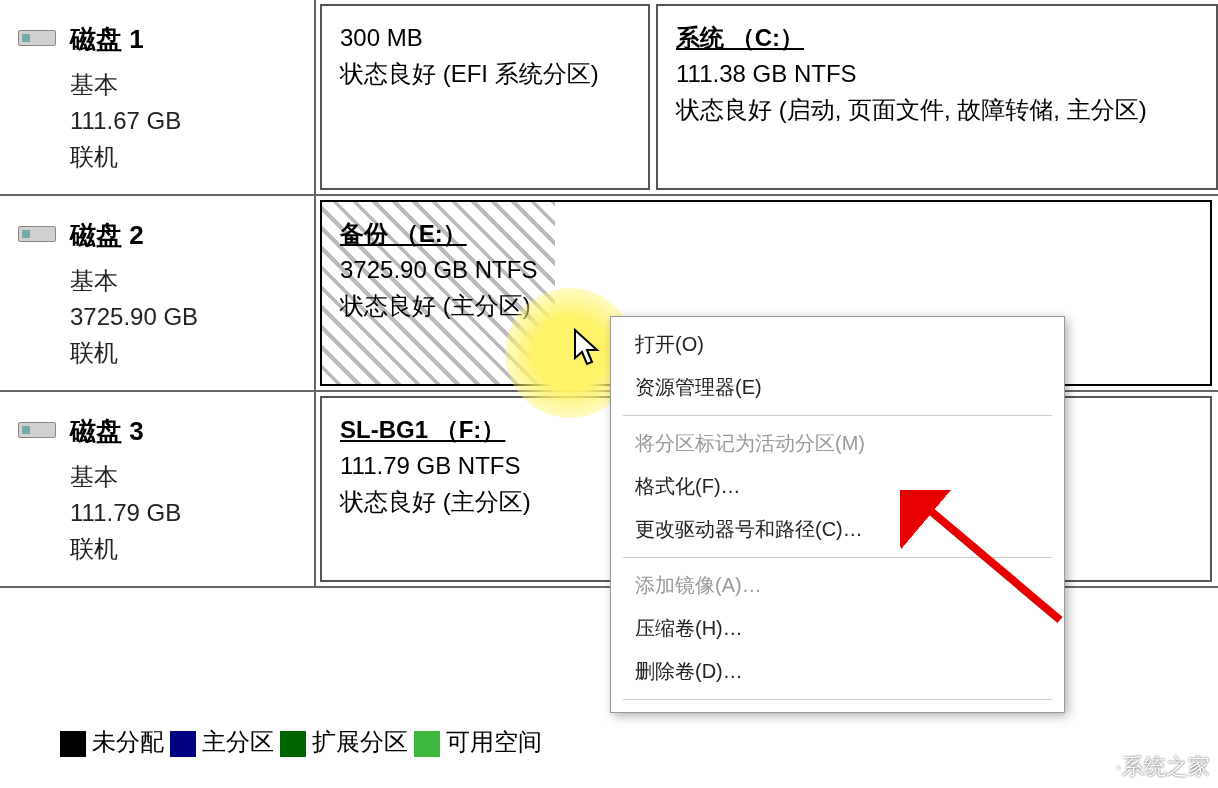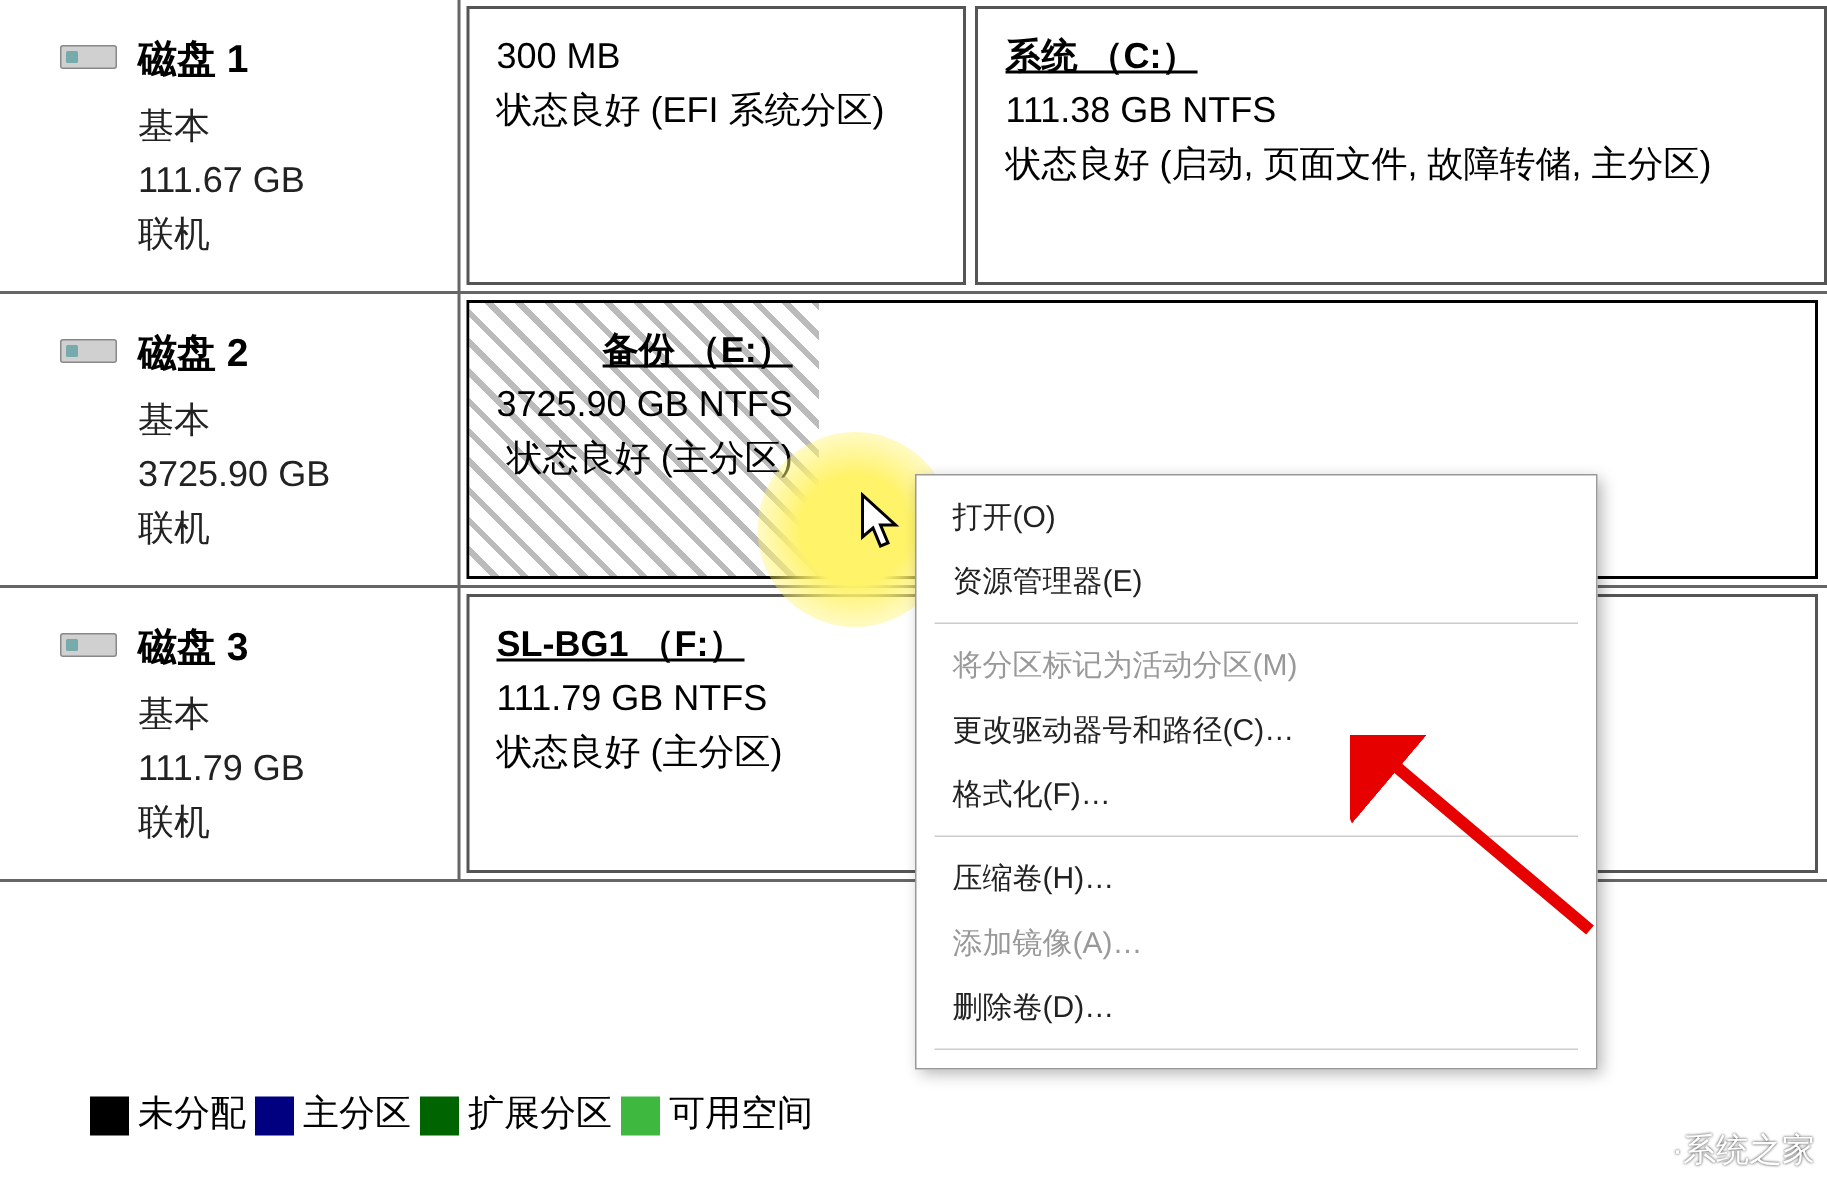--- a/index.html
+++ b/index.html
@@ -10,25 +10,24 @@
     height: 788px;
     position: relative;
     overflow: hidden;
   }
   .disk-row {
     display: flex;
     border-bottom: 2px solid #666;
     min-height: 196px;
   }
   .disk-header {
-    width: 285px;
+    width: 316px;
     padding: 22px 18px 10px 70px;
     position: relative;
     border-right: 2px solid #666;
-    margin-left: 22px;
   }
   .disk-icon {
     position: absolute;
     left: 18px;
     top: 30px;
     width: 38px;
     height: 16px;
     background: #d0d0d0;
     border: 1px solid #888;
     border-radius: 2px;
@@ -163,21 +162,21 @@
     </div>
     <div class="disk-row">
       <div class="disk-header">
         <div class="disk-icon"></div>
         <div class="disk-name">磁盘 2</div>
         <div class="disk-line">基本</div>
         <div class="disk-line">3725.90 GB</div>
         <div class="disk-line">联机</div>
       </div>
       <div class="part-area">
-        <div class="partition selected" style="flex: 0 0 100%; width: 100%; text-align: right;">
+        <div class="partition selected" style="flex: 0 0 100%; width: 100%;">
           <div class="stripe"></div>
           <div class="pbody hatched">
             <div class="ptitle">备份 （E:）</div>
             <div>3725.90 GB NTFS</div>
             <div>状态良好 (主分区)</div>
           </div>
         </div>
       </div>
     </div>
     <div class="disk-row">
@@ -212,25 +211,25 @@
 
 <svg class="cursor" width="30" height="40" viewBox="0 0 30 40">
   <path d="M2 2 L2 30 L9 24 L14 36 L19 34 L14 22 L24 22 Z" fill="#fff" stroke="#000" stroke-width="2"></path>
 </svg>
 
 <div class="ctx" id="ctx">
     <div class="ctx-item">打开(O)</div>
     <div class="ctx-item">资源管理器(E)</div>
     <div class="ctx-sep"></div>
     <div class="ctx-item disabled">将分区标记为活动分区(M)</div>
+    <div class="ctx-item">格式化(F)…</div>
     <div class="ctx-item">更改驱动器号和路径(C)…</div>
-    <div class="ctx-item">格式化(F)…</div>
     <div class="ctx-sep"></div>
+    <div class="ctx-item disabled">添加镜像(A)…</div>
     <div class="ctx-item">压缩卷(H)…</div>
-    <div class="ctx-item disabled">添加镜像(A)…</div>
     <div class="ctx-item">删除卷(D)…</div>
     <div class="ctx-sep"></div>
   </div>
 
 <svg class="arrow" width="170" height="140" viewBox="0 0 170 140">
   <defs>
     <marker id="ah" markerWidth="12" markerHeight="12" refX="2" refY="6" orient="auto">
       <path d="M0 0 L12 6 L0 12 Z" fill="#e60000"></path>
     </marker>
   </defs>

